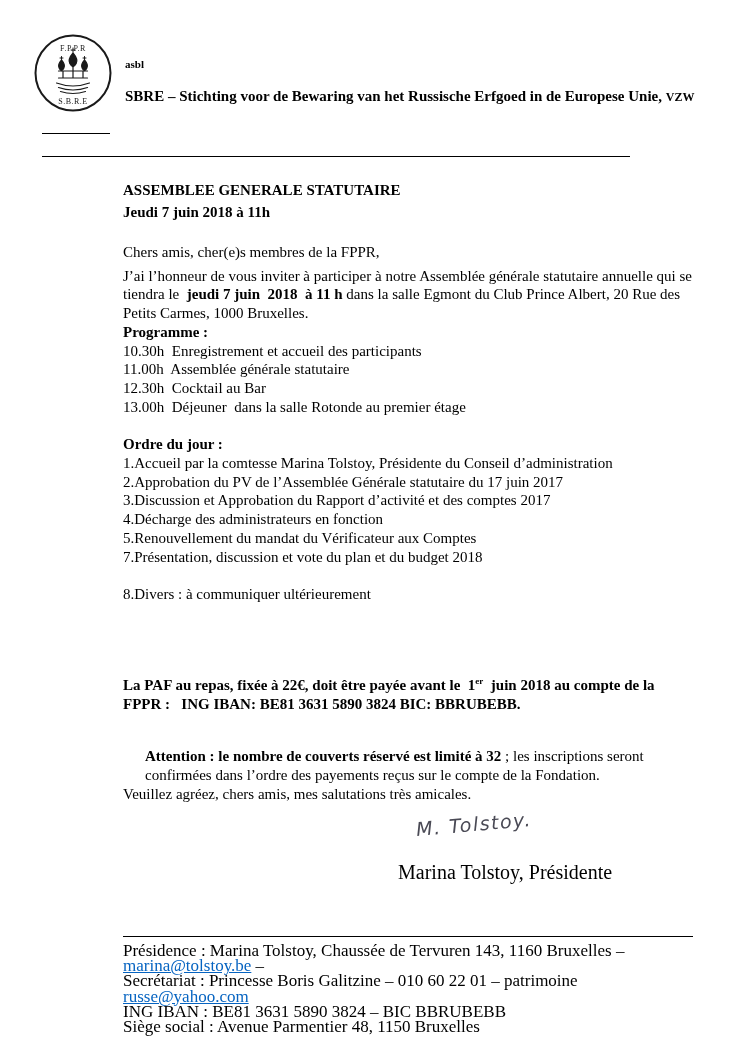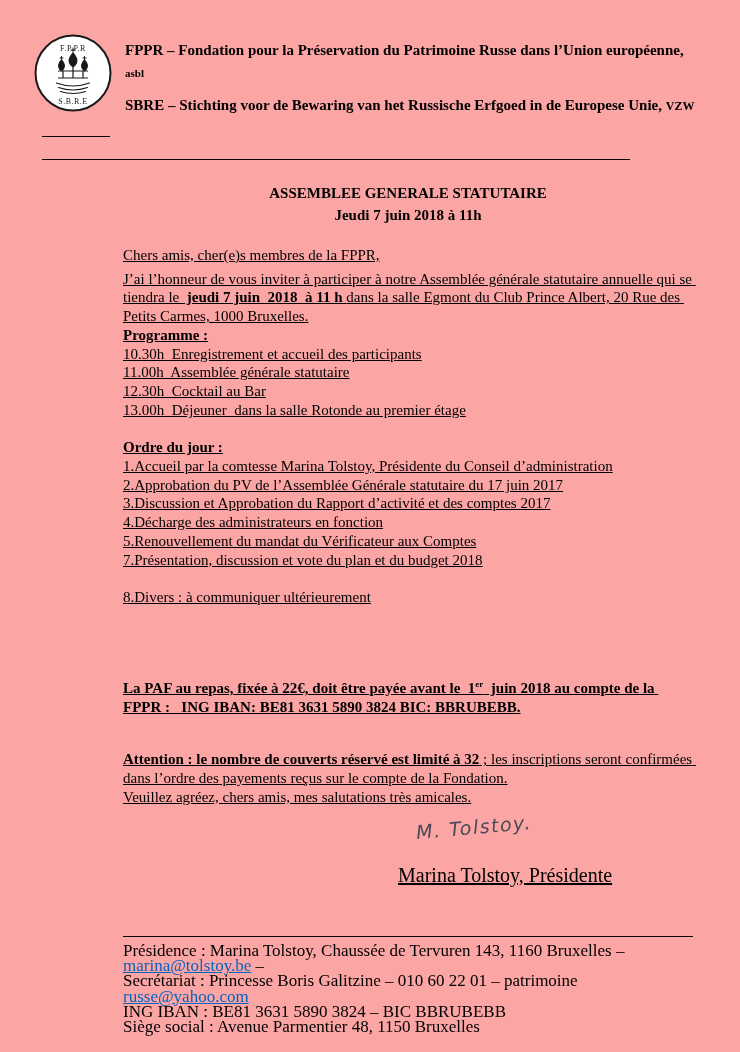--- a/index.html
+++ b/index.html
@@ -1,42 +1,42 @@
 <!DOCTYPE html>
 <html style="--link: #0563C1; --signature_ink: #4a4a55;"><head>
 <meta charset="utf-8">
 <style>
   * { margin:0; padding:0; box-sizing:border-box; }
   html,body { background:#888; }
   body { width:740px; margin:0 auto; font-family:"Liberation Serif", serif; color:#000; }
-  .page { position:relative; width:740px; height:1052px; background:#fca5a5; overflow:hidden; }
+  .page { position:relative; width:740px; height:1052px; background:#ffffff; overflow:hidden; }
 
   .header { display:flex; align-items:flex-start; padding:33px 30px 0 33px; }
   .logo { width:80px; height:80px; flex:0 0 auto; }
   .logo svg text { font-family:"Liberation Serif", serif; letter-spacing:0.5px; fill:#1a1a1a; }
   .header-text { margin-left:12px; padding-top:8px; }
   .org1 { font-weight:bold; font-size:15px; line-height:19px; }
-  .asbl { font-weight:bold; font-size:11px; line-height:14px; margin-top:6px; }
+  .asbl { font-weight:bold; font-size:11px; line-height:14px; margin-top:16px; }
   .org2 { font-weight:bold; font-size:15px; line-height:19px; margin-top:16px; }
   .vzw  { font-size:12px; }
 
   .short-rule { margin:20px 0 0 42px; width:68px;  height:1px; background:#000; }
   .long-rule  { margin:22px 0 0 42px; width:588px; height:1px; background:#000; }
 
-  .title { margin:25px 0 0 123px; width:570px; text-align:center; font-weight:bold; font-size:15px; }
+  .title { margin:25px 0 0 123px; width:570px; font-weight:bold; font-size:15px; }
   .title .t2 { margin-top:5px; }
 
-  .content { margin:22px 0 0 123px; width:570px; font-size:15px; line-height:18.7px;text-decoration:underline; }
+  .content { margin:22px 0 0 123px; width:570px; font-size:15px; line-height:18.7px; }
   .content p { white-space:pre-wrap; }
   .intro { margin-top:5px; }
   .label { font-weight:bold; }
   .mt2 { margin-top:19px; }
   .paf { margin-top:68px; font-weight:bold; }
   .paf sup { font-size:9px; }
-  .attention { margin-top:34px; }
+  .attention { margin-top:34px;margin-left:22px; }
   .attention b { font-weight:bold; }
 
   .sig { margin-top:12px; margin-left:275px; }
   .sig-hand { display:inline-block; margin-left:18px; font-family:"DejaVu Sans", sans-serif;
               font-style:italic; font-size:19px; letter-spacing:1.5px;
               color:var(--signature_ink,#4a4a55); transform:rotate(-5deg); }
   .sig-print { margin-top:27px; font-size:20px; }
 
   .footer { position:absolute; left:123px; top:936px; width:572px; font-size:17px; line-height:15.2px; }
   .footer .rule { width:570px; height:1px; background:#000; margin-bottom:6px; }
@@ -60,21 +60,20 @@
           <path d="M28.5 23.5 v3 M27 25 h3" fill="none" stroke-width="1"></path>
           <path d="M51.5 27 q4.2 5 2.4 8 q-1 2.2 -2.4 2.7 q-1.4 -0.5 -2.4 -2.7 q-1.8 -3 2.4 -8 Z"></path>
           <path d="M51.5 23.5 v3 M50 25 h3" fill="none" stroke-width="1"></path>
           <path d="M25.5 38 h29 M30 38 v7 M40 34 v11 M50 38 v7 M25.5 45 h29" fill="none"></path>
           <path d="M23.5 50 q16.5 6 33 0 M25.5 54.5 q14.5 5 29 0 M27.5 58.5 q12.5 4 25 0" fill="none"></path>
         </g>
         <text x="40" y="70.5" text-anchor="middle" font-size="8">S.B.R.E</text>
       </svg>
     </div>
     <div class="header-text">
-      <p class="org1">FPPR – Fondation pour la Préservation du Patrimoine Russe dans l’Union européenne,</p>
       <p class="asbl">asbl</p>
       <p class="org2"><span>SBRE – Stichting voor de Bewaring van het Russische Erfgoed in de Europese Unie, </span><span class="vzw">VZW</span></p>
     </div>
   </div>
 
   <div class="short-rule"></div>
   <div class="long-rule"></div>
 
   <div class="title">
     <p class="t1">ASSEMBLEE GENERALE STATUTAIRE</p>

